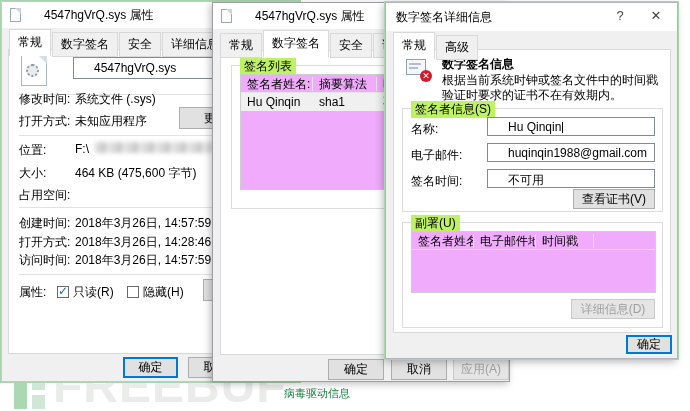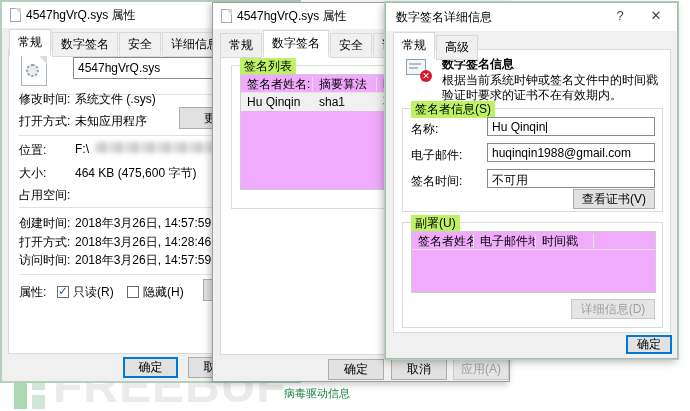--- a/index.html
+++ b/index.html
@@ -14,42 +14,42 @@
   .dialog { position:absolute; background:#f0f0f0; }
   .dlg-left  { left:1px; top:1px; width:299px; height:381px; z-index:1;
                border:1px solid #c3c8cc; box-shadow:0 0 0 1px #a8d5ad; }
   .dlg-mid   { left:212px; top:2px; width:298px; height:380px; z-index:2;
                border:1px solid #9b9fa3; box-shadow:-2px 2px 7px rgba(0,0,0,.25); }
   .dlg-right { left:385px; top:2px; width:293px; height:357px; z-index:3;
                border:1px solid #b0b5ba; box-shadow:0 0 0 1px #a8d5ad, -2px 3px 8px rgba(0,0,0,.28); }
 
   .titlebar { position:absolute; left:0; top:0; right:0; height:26px; background:#fff;
               display:flex; align-items:center; padding:0 8px; }
-  .titlebar .t-text { margin-left:5px; white-space:nowrap; overflow:hidden; }
+  .titlebar .t-text { margin-left:23px; white-space:nowrap; overflow:hidden; }
   .doc-ico { width:11px; height:14px; background:#fdfdfd; border:1px solid #9aa7b5; position:relative; flex:0 0 auto; }
   .doc-ico:after { content:""; position:absolute; right:-1px; top:-1px; border:3px solid #c9d4de;
                    border-left-color:transparent; border-bottom-color:transparent; }
   .cap-btn { position:absolute; top:0; width:30px; height:25px; text-align:center; line-height:25px;
              color:#444; font-size:13px; }
 
   .tabs { position:absolute; left:7px; top:27px; height:21px; white-space:nowrap; z-index:4; }
   .tab { display:inline-block; padding:3px 8px; border:1px solid #d9d9d9; background:#f0f0f0;
          position:relative; top:2px; margin-right:1px; }
   .tab.active { background:#fff; top:0; padding-top:4px; padding-bottom:5px; border-bottom:none; z-index:5; }
 
   .panel { position:absolute; background:#fff; border:1px solid #d9d9d9; }
   .dlg-left  .panel { left:6px; top:47px; width:286px; height:305px; overflow:hidden; }
   .dlg-mid   .panel { left:7px; top:47px; width:283px; height:305px; overflow:hidden; }
   .dlg-right .panel { left:7px; top:46px; width:278px; height:284px; overflow:hidden; }
 
   .row-label { position:absolute; left:10px; color:#000; }
   .row-value { position:absolute; left:66px; white-space:nowrap; }
   .sep { position:absolute; left:10px; right:8px; height:1px; background:#e2e2e2; }
 
-  .textbox { position:absolute; background:#fff; border:1px solid #828a92; padding:2px 4px;
+  .textbox { position:absolute; background:#fff; border:1px solid #828a92; padding:2px 20px;
              white-space:nowrap; overflow:hidden; }
 
   .btn { position:absolute; background:#e1e1e1; border:1px solid #adadad; text-align:center;
          font-size:12px; color:#000; display:flex; align-items:center; justify-content:center; }
   .btn.focused { border:1px solid #0078d7; box-shadow:inset 0 0 0 1px #0078d7; }
   .btn.disabled { background:#e5e5e5; border-color:#c9c9c9; color:#9f9f9f; }
 
   .groupbox { position:absolute; border:1px solid #dcdcdc; }
   .group-label { position:absolute; top:-8px; left:8px; background:#bef264; padding:0 4px; white-space:nowrap; }
 

